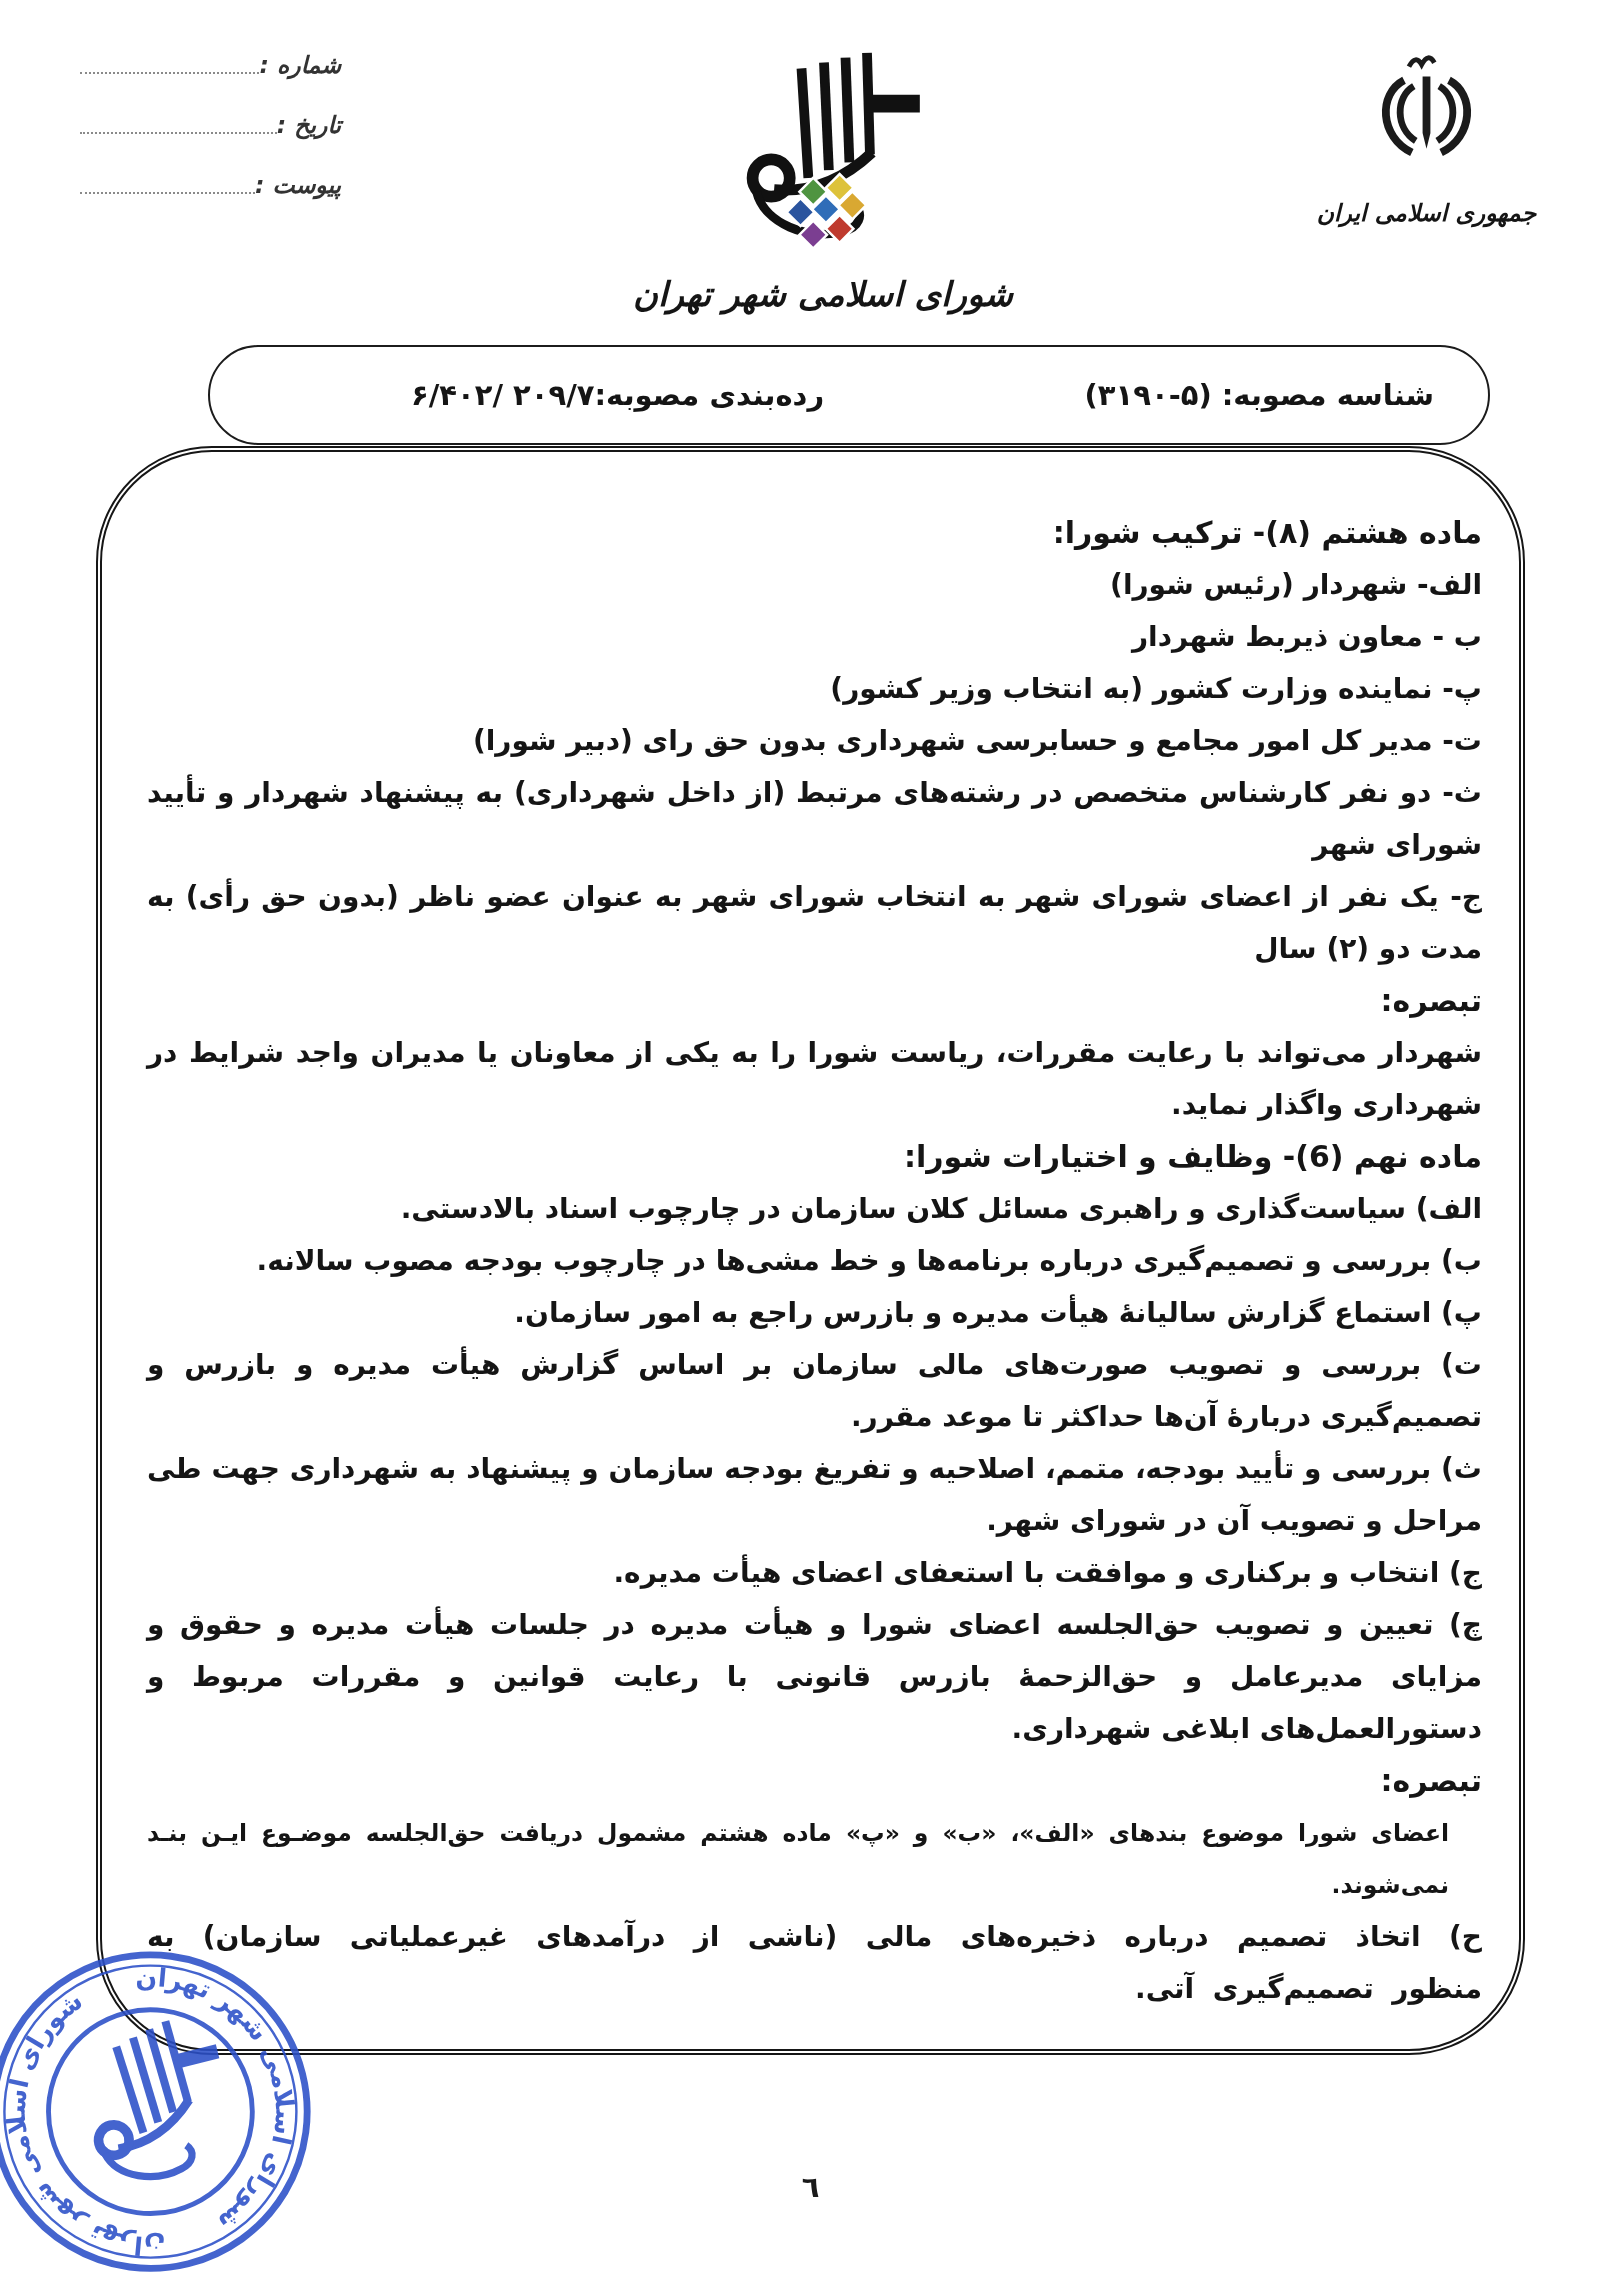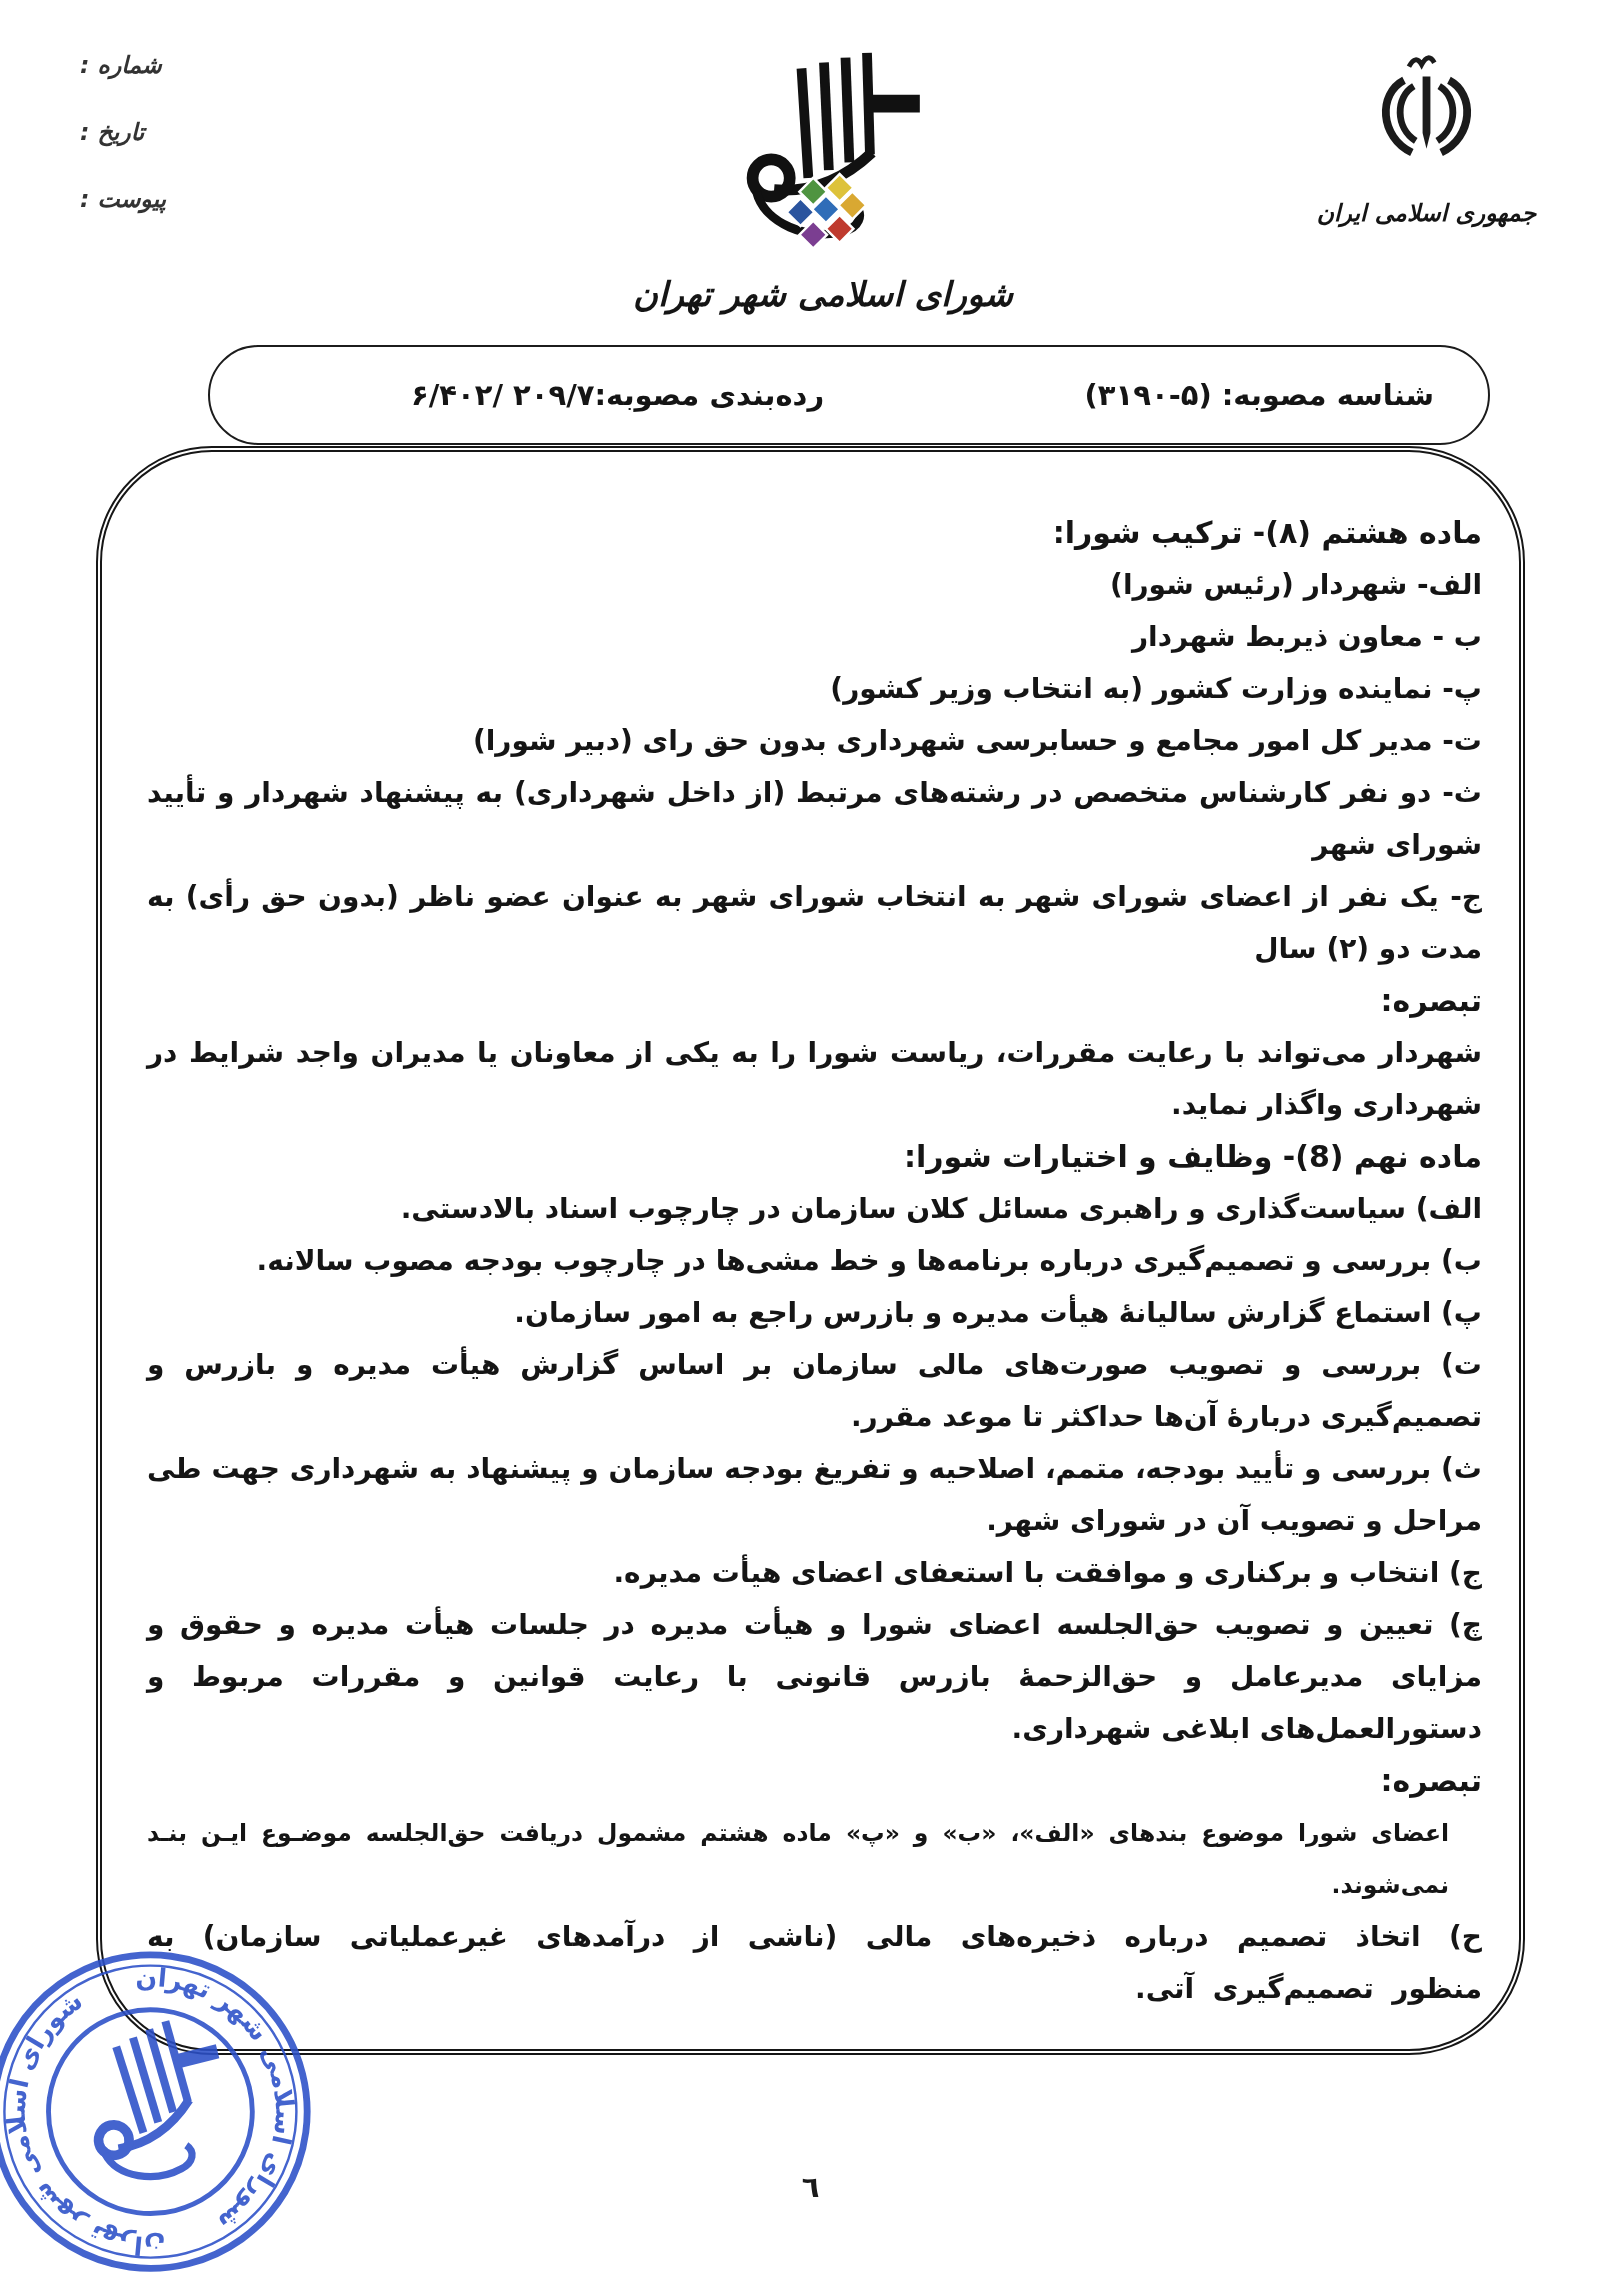--- a/index.html
+++ b/index.html
@@ -9,21 +9,21 @@
     width: 1621px; height: 2293px;
     margin: 0 auto;
     background: #ffffff;
     overflow: hidden;
     font-family: "DejaVu Sans", sans-serif;
     color: #151515;
   }
 
   
   .meta-fields { position:absolute; left:80px; top:51px; width:265px; direction:rtl; }
-  .meta-row { display:flex; align-items:flex-end; margin-bottom:32px;flex-direction:column; }
+  .meta-row { display:flex; align-items:flex-end; margin-bottom:32px; }
   .meta-label { font-size:23.5px; font-weight:700; font-style:italic; color:#333; white-space:nowrap; margin-right:3.9px; }
   .meta-dots { flex:1; border-bottom:2px dotted #8a8a8a; height:9.8px; margin-bottom:4.9px; }
 
   
   .logo-block { position:absolute; left:627px; top:43px; width:392px; text-align:center; }
   .logo-svg { display:block; margin:0 auto; color:#111; }
   .logo-title { margin-top:7.8px; font-size:34px; font-weight:800; font-style:italic; direction:rtl; letter-spacing:1px; }
 
   
   .emblem-block { position:absolute; left:1304px; top:51px; width:245px; text-align:center; }
@@ -139,21 +139,21 @@
     <div class="paragraphs" id="body-paragraphs">
         <div class="para heading">ماده هشتم (۸)- ترکیب شورا:</div>
         <div class="para body">الف- شهردار (رئیس شورا)</div>
         <div class="para body">ب - معاون ذیربط شهردار</div>
         <div class="para body">پ- نماینده وزارت کشور (به انتخاب وزیر کشور)</div>
         <div class="para body">ت- مدیر کل امور مجامع و حسابرسی شهرداری بدون حق رای (دبیر شورا)</div>
         <div class="para body">ث- دو نفر کارشناس متخصص در رشته‌های مرتبط (از داخل شهرداری) به پیشنهاد شهردار و تأیید شورای شهر</div>
         <div class="para body">ج- یک نفر از اعضای شورای شهر به انتخاب شورای شهر به عنوان عضو ناظر (بدون حق رأی) به مدت دو (۲) سال</div>
         <div class="para heading">تبصره:</div>
         <div class="para body">شهردار می‌تواند با رعایت مقررات، ریاست شورا را به یکی از معاونان یا مدیران واجد شرایط در شهرداری واگذار نماید.</div>
-        <div class="para heading">ماده نهم (8)- وظایف و اختیارات شورا:</div>
+        <div class="para heading">ماده نهم (6)- وظایف و اختیارات شورا:</div>
         <div class="para body">الف) سیاست‌گذاری و راهبری مسائل کلان سازمان در چارچوب اسناد بالادستی.</div>
         <div class="para body">ب) بررسی و تصمیم‌گیری درباره برنامه‌ها و خط مشی‌ها در چارچوب بودجه مصوب سالانه.</div>
         <div class="para body">پ) استماع گزارش سالیانهٔ هیأت مدیره و بازرس راجع به امور سازمان.</div>
         <div class="para body">ت) بررسی و تصویب صورت‌های مالی سازمان بر اساس گزارش هیأت مدیره و بازرس و تصمیم‌گیری دربارهٔ آن‌ها حداکثر تا موعد مقرر.</div>
         <div class="para body">ث) بررسی و تأیید بودجه، متمم، اصلاحیه و تفریغ بودجه سازمان و پیشنهاد به شهرداری جهت طی مراحل و تصویب آن در شورای شهر.</div>
         <div class="para body">ج) انتخاب و برکناری و موافقت با استعفای اعضای هیأت مدیره.</div>
         <div class="para body">چ) تعیین و تصویب حق‌الجلسه اعضای شورا و هیأت مدیره در جلسات هیأت مدیره و حقوق و مزایای مدیرعامل و حق‌الزحمهٔ بازرس قانونی با رعایت قوانین و مقررات مربوط و دستورالعمل‌های ابلاغی شهرداری.</div>
         <div class="para heading">تبصره:</div>
         <div class="para small">اعضای شورا موضوع بندهای «الف»، «ب» و «پ» ماده هشتم مشمول دریافت حق‌الجلسه موضـوع ایـن بنـد نمی‌شوند.</div>
         <div class="para spread">ح) اتخاذ تصمیم درباره ذخیره‌های مالی (ناشی از درآمدهای غیرعملیاتی سازمان) به منظور تصمیم‌گیری آتی.</div>

